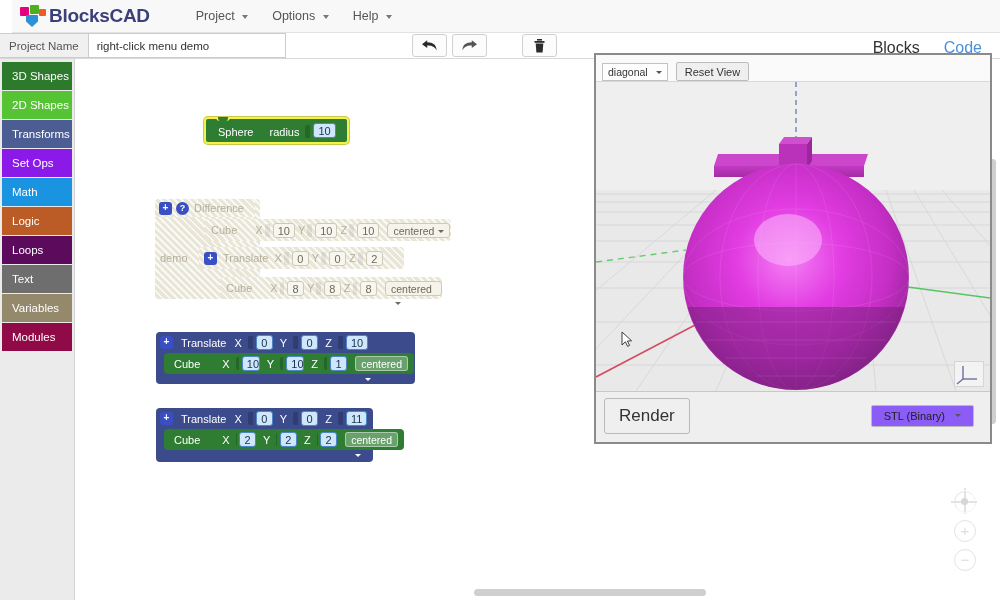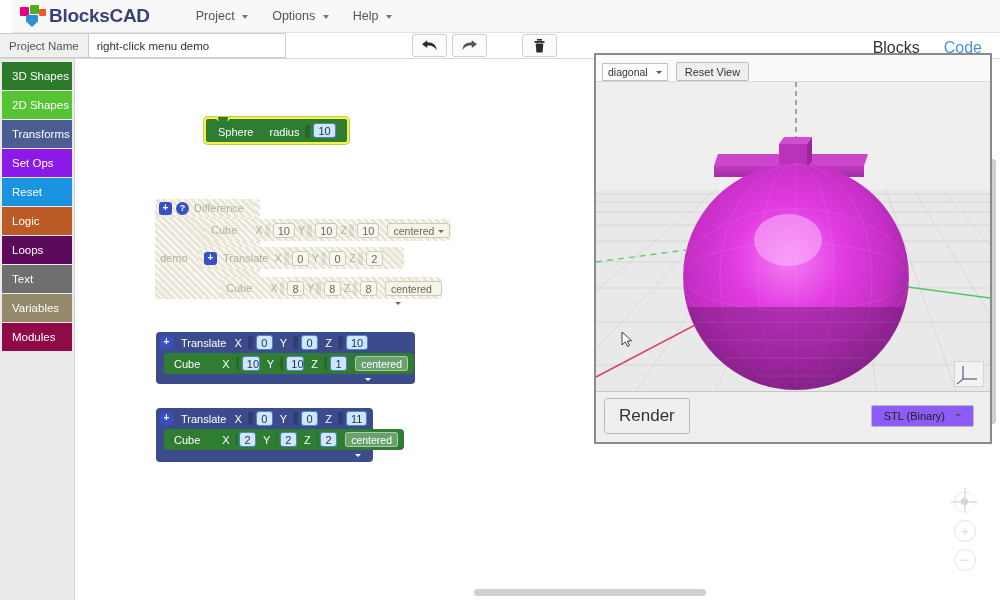--- a/index.html
+++ b/index.html
@@ -331,21 +331,21 @@
     <div class="cat" style="background:#56c335">
       <span>2D Shapes</span>
       </div>
     <div class="cat" style="background:#4b5d93">
       <span>Transforms</span>
       </div>
     <div class="cat" style="background:#8b1ae8">
       <span>Set Ops</span>
       </div>
     <div class="cat" style="background:#1a93e0">
-      <span>Reset</span>
+      <span>Math</span>
       </div>
     <div class="cat" style="background:#bb5c26">
       <span>Logic</span>
       </div>
     <div class="cat" style="background:#5c0a5c">
       <span>Loops</span>
       </div>
     <div class="cat" style="background:#6e6e6e">
       <span>Text</span>
       </div>

